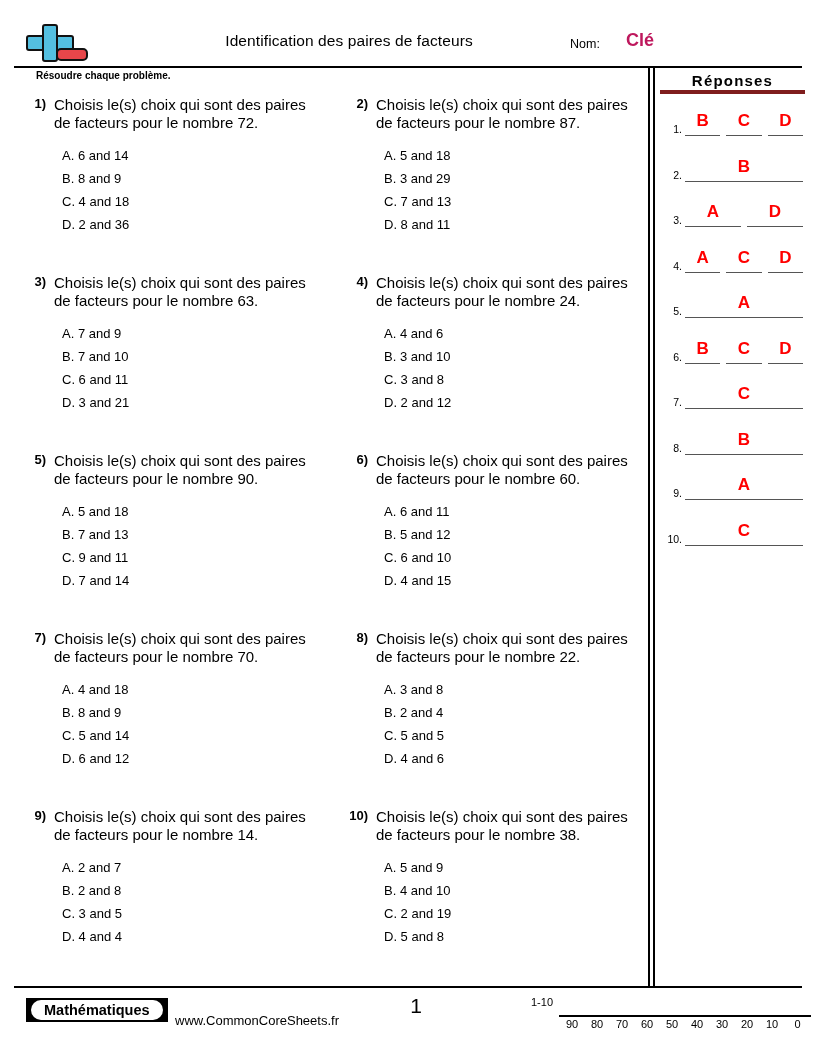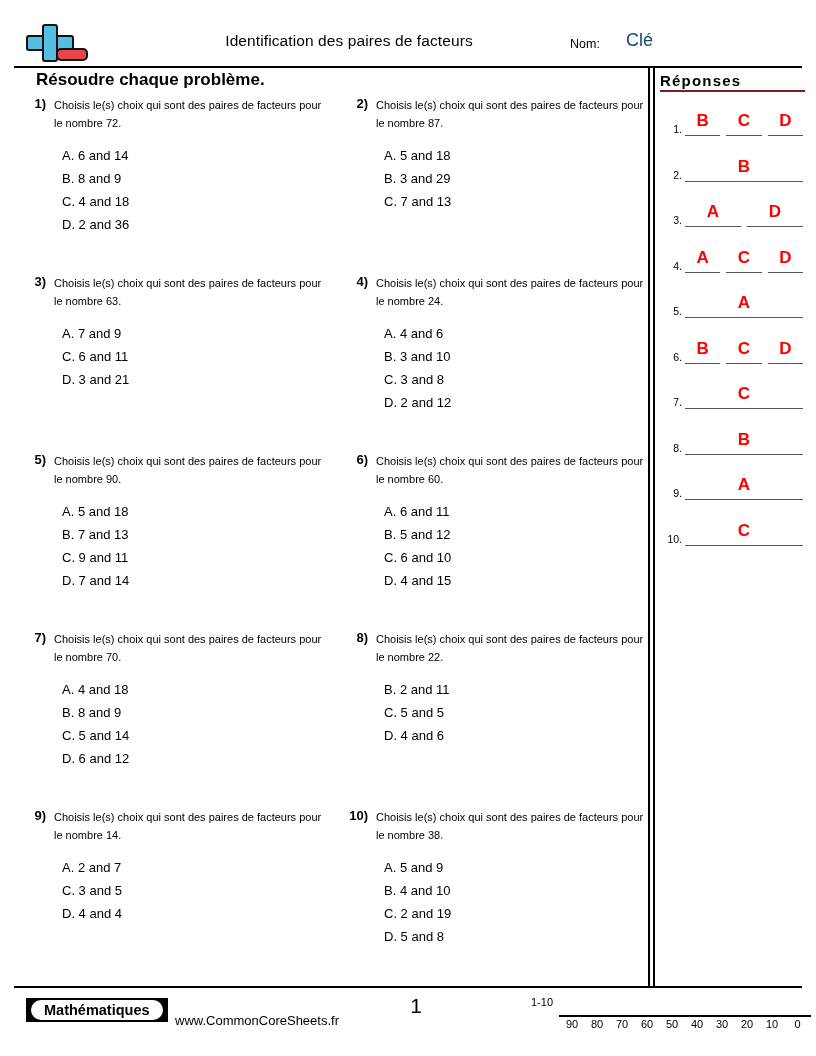--- a/index.html
+++ b/index.html
@@ -73,37 +73,37 @@
   }
   .nom-label {
     position: absolute;
     left: 556px; top: 15px;
     font-size: 12.5px;
   }
   .nom-value {
     position: absolute;
     left: 612px; top: 8px;
     font-size: 18px;
-    font-weight: normal;
-    color: #0c4a6e;
+    font-weight: bold;
+    color: #be185d;
   }
 
   
   .rule-header {
     position: absolute;
     left: 14px; top: 66px;
     width: 788px;
     height: 2px;
     background: #000;
   }
 
   .instructions {
     position: absolute;
     left: 16px; top: 70px;
-    font-size: 17px;
+    font-size: 10px;
     font-weight: bold;
     padding-left: 20px;
   }
 
   
   .vdiv {
     position: absolute;
     left: 648px; top: 68px;
     width: 7px;
     height: 918px;
@@ -135,21 +135,21 @@
     left: 0; top: 0;
     width: 32px;
     text-align: right;
     font-size: 13px;
     font-weight: bold;
   }
   .qbody {
     margin-left: 40px;
   }
   .qtext {
-    font-size: 11px;
+    font-size: 15px;
     line-height: 18px;
     width: 272px;
   }
   .choices {
     margin-top: 12px;
   }
   .choice {
     font-size: 13px;
     line-height: 23px;
     padding-left: 8px;
@@ -158,25 +158,25 @@
   
   .answers {
     position: absolute;
     left: 660px; top: 68px;
     width: 145px;
   }
   .answers-title {
     position: absolute;
     left: 0; top: 4px;
     width: 145px;
-    text-align: left;
+    text-align: center;
     font-size: 15px;
     font-weight: bold;
     letter-spacing: 1.2px;
-    border-bottom: 2px solid #7f1d1d;
+    border-bottom: 4px solid #7f1d1d;
     padding-bottom: 1px;
   }
   .ans-row {
     position: absolute;
     left: 0;
     width: 145px;
     height: 30px;
   }
   .ans-idx {
     position: absolute;
@@ -305,31 +305,33 @@
           </div>
         </div>
         <div class="qcell right">
           <div class="qnum">2)</div>
           <div class="qbody">
             <div class="qtext">Choisis le(s) choix qui sont des paires de facteurs pour le nombre 87.</div>
             <div class="choices">
               <div class="choice">A. 5 and 18</div>
               <div class="choice">B. 3 and 29</div>
               <div class="choice">C. 7 and 13</div>
+              <div class="choice">D. 8 and 11</div>
             </div>
           </div>
         </div>
       </div>
       <div class="qrow">
         <div class="qcell left">
           <div class="qnum">3)</div>
           <div class="qbody">
             <div class="qtext">Choisis le(s) choix qui sont des paires de facteurs pour le nombre 63.</div>
             <div class="choices">
               <div class="choice">A. 7 and 9</div>
+              <div class="choice">B. 7 and 10</div>
               <div class="choice">C. 6 and 11</div>
               <div class="choice">D. 3 and 21</div>
             </div>
           </div>
         </div>
         <div class="qcell right">
           <div class="qnum">4)</div>
           <div class="qbody">
             <div class="qtext">Choisis le(s) choix qui sont des paires de facteurs pour le nombre 24.</div>
             <div class="choices">
@@ -378,34 +380,36 @@
               <div class="choice">C. 5 and 14</div>
               <div class="choice">D. 6 and 12</div>
             </div>
           </div>
         </div>
         <div class="qcell right">
           <div class="qnum">8)</div>
           <div class="qbody">
             <div class="qtext">Choisis le(s) choix qui sont des paires de facteurs pour le nombre 22.</div>
             <div class="choices">
-              <div class="choice">B. 2 and 11</div>
+              <div class="choice">A. 3 and 8</div>
+              <div class="choice">B. 2 and 4</div>
               <div class="choice">C. 5 and 5</div>
               <div class="choice">D. 4 and 6</div>
             </div>
           </div>
         </div>
       </div>
       <div class="qrow">
         <div class="qcell left">
           <div class="qnum">9)</div>
           <div class="qbody">
             <div class="qtext">Choisis le(s) choix qui sont des paires de facteurs pour le nombre 14.</div>
             <div class="choices">
               <div class="choice">A. 2 and 7</div>
+              <div class="choice">B. 2 and 8</div>
               <div class="choice">C. 3 and 5</div>
               <div class="choice">D. 4 and 4</div>
             </div>
           </div>
         </div>
         <div class="qcell right">
           <div class="qnum">10)</div>
           <div class="qbody">
             <div class="qtext">Choisis le(s) choix qui sont des paires de facteurs pour le nombre 38.</div>
             <div class="choices">

